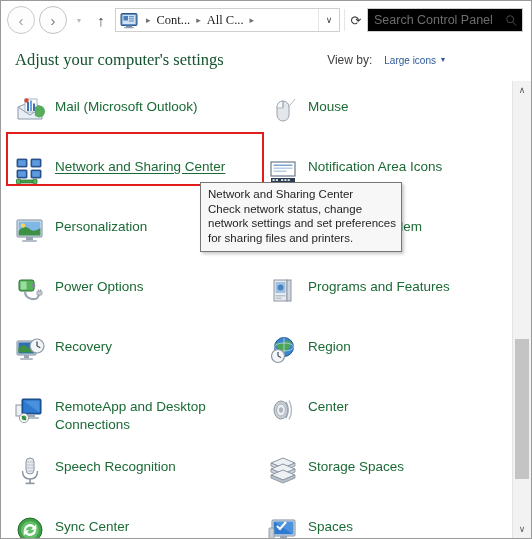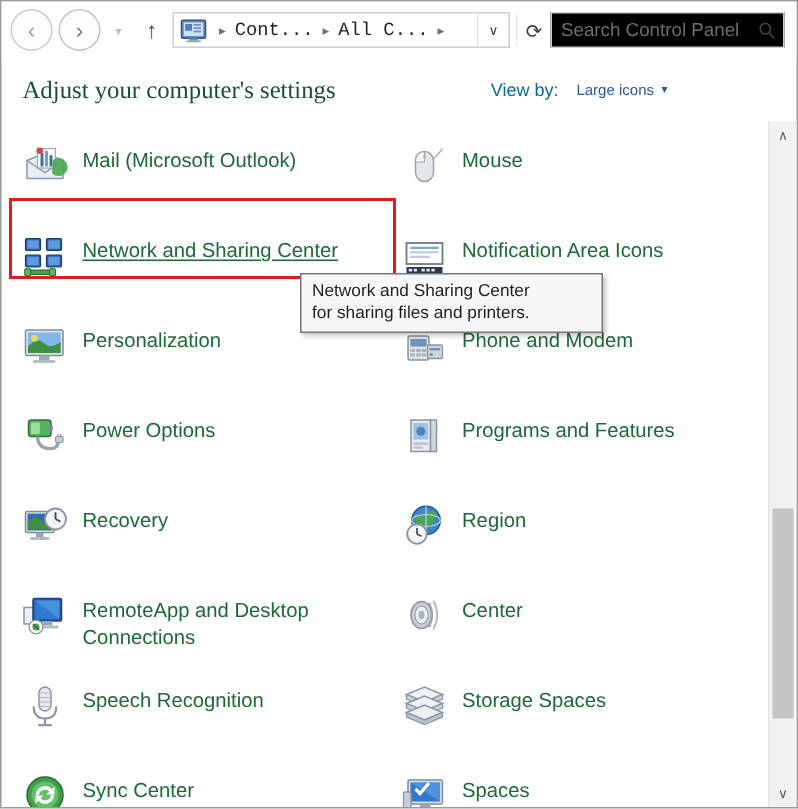--- a/index.html
+++ b/index.html
@@ -72,21 +72,21 @@
   }
   .addr-icon {
     width: 20px; height: 20px; margin: 0 2px 0 3px;
     flex: 0 0 auto; position: relative;
   }
   .crumb {
     font-size: 12.5px;
     color: #222;
     padding: 0 1px;
     white-space: nowrap;
-    font-family: Liberation Mono, monospace;
+    font-family: Liberation Serif, serif;
   }
   .crumb-sep {
     color: #6e6e6e;
     font-size: 9px;
     padding: 0 5px;
     flex: 0 0 auto;
   }
   .addr-spacer { flex: 1 1 auto; }
   .addr-chev {
     width: 20px; height: 22px; display:flex;align-items:center;justify-content:center;
@@ -137,21 +137,21 @@
     white-space: nowrap;
   }
   #viewby-wrap {
     margin-left: auto;
     display: flex;
     align-items: center;
     padding-right: 72px;
   }
   #viewby-label {
     font-size: 12px;
-    color: #0369a1;
+    color: #404040;
     margin-right: 12px;
     margin-left: 10px;
   }
   #viewby-value {
     font-size: 10px;
     color: #2a5899;
     margin-right: 5px;
   }
   #viewby-caret {
     color: #2a5899;
@@ -609,20 +609,22 @@
           <div class="lbl">Spaces</div>
         </div>
       </div>
 
     </div>
 
     <div id="redbox"></div>
 
     <div id="tooltip">
       <div>Network and Sharing Center</div>
+      <div>Check network status, change</div>
+      <div>network settings and set preferences</div>
       <div>for sharing files and printers.</div>
     </div>
   </div>
 
   <div id="scrollbar">
     <div id="sb-up">∧</div>
     <div id="sb-track">
       <div id="sb-thumb"></div>
     </div>
     <div id="sb-down">∨</div>

